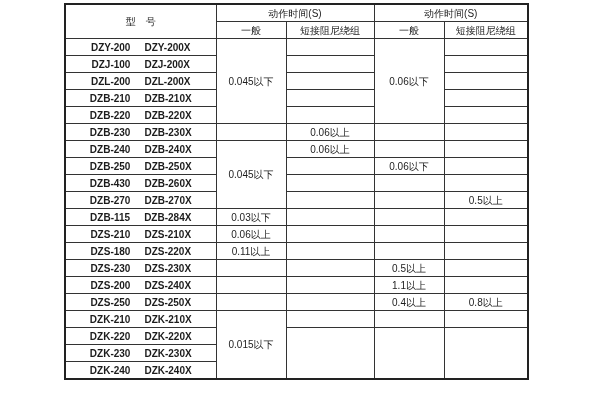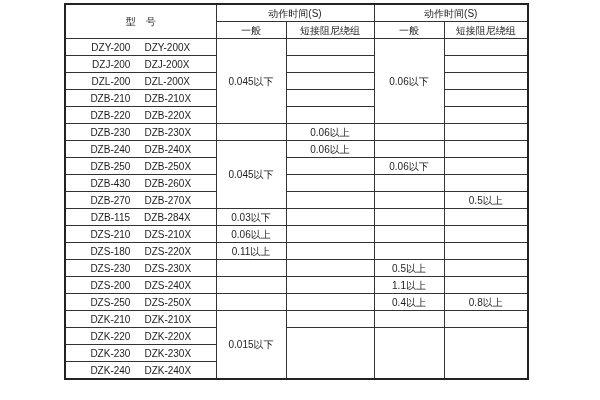--- a/index.html
+++ b/index.html
@@ -30,21 +30,21 @@
     font-weight:normal;
     white-space:nowrap;
     overflow:hidden;
   }
   .spec th{height:16px;}
   col.c-model{width:151px;}
   col.c-ag{width:70px;}
   col.c-ad{width:88px;}
   col.c-rg{width:70px;}
   col.c-rd{width:84px;}
-  .model-cell{display:flex;justify-content:center;gap:14px;align-items:center;}
+  .model-cell{display:flex;justify-content:center;gap:14px;align-items:center;font-weight:bold;}
   .model-cell span{display:inline-block;}
 </style>
 </head>
 <body>
 
 <table class="spec">
   <colgroup>
     <col class="c-model">
       <col class="c-ag">
       <col class="c-ad">
@@ -73,21 +73,21 @@
           </div>
         </td>
       <td rowspan="5">0.045以下</td>
       <td></td>
       <td rowspan="5">0.06以下</td>
       <td></td>
     </tr>
     <tr>
       <td>
           <div class="model-cell">
-            <span>DZJ-200</span>
+            <span>DZJ-100</span>
             <span>DZJ-200X</span>
           </div>
         </td>
       <td></td>
       <td></td>
     </tr>
     <tr>
       <td>
           <div class="model-cell">
             <span>DZL-200</span>

